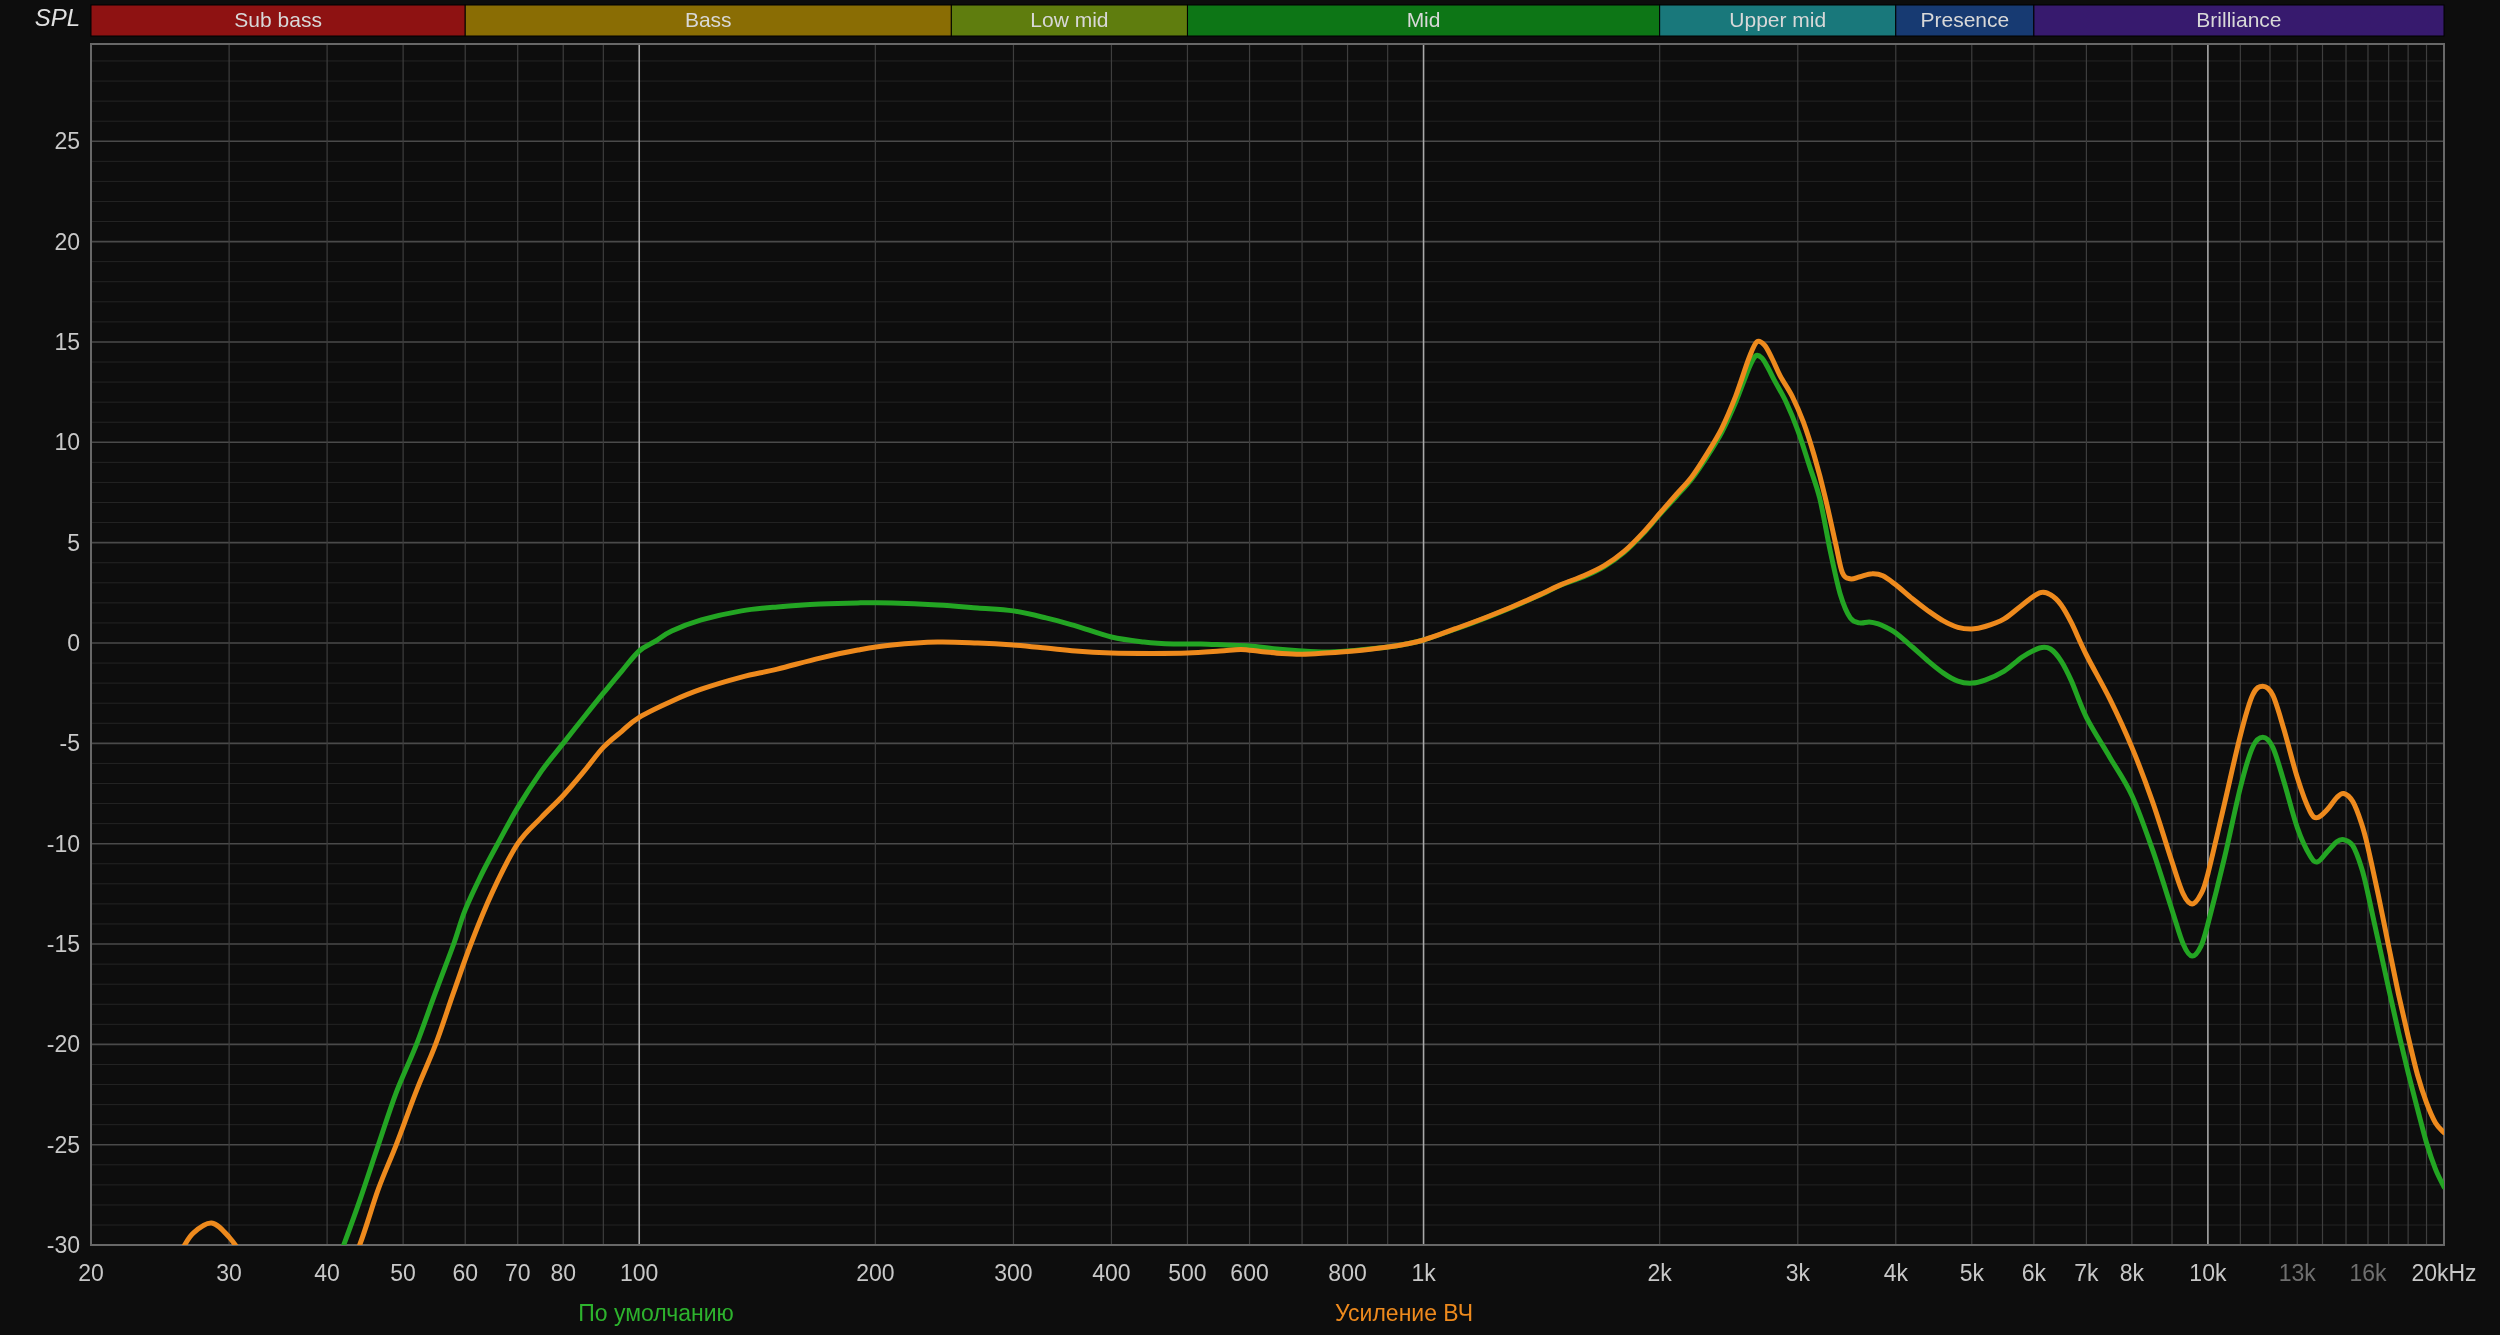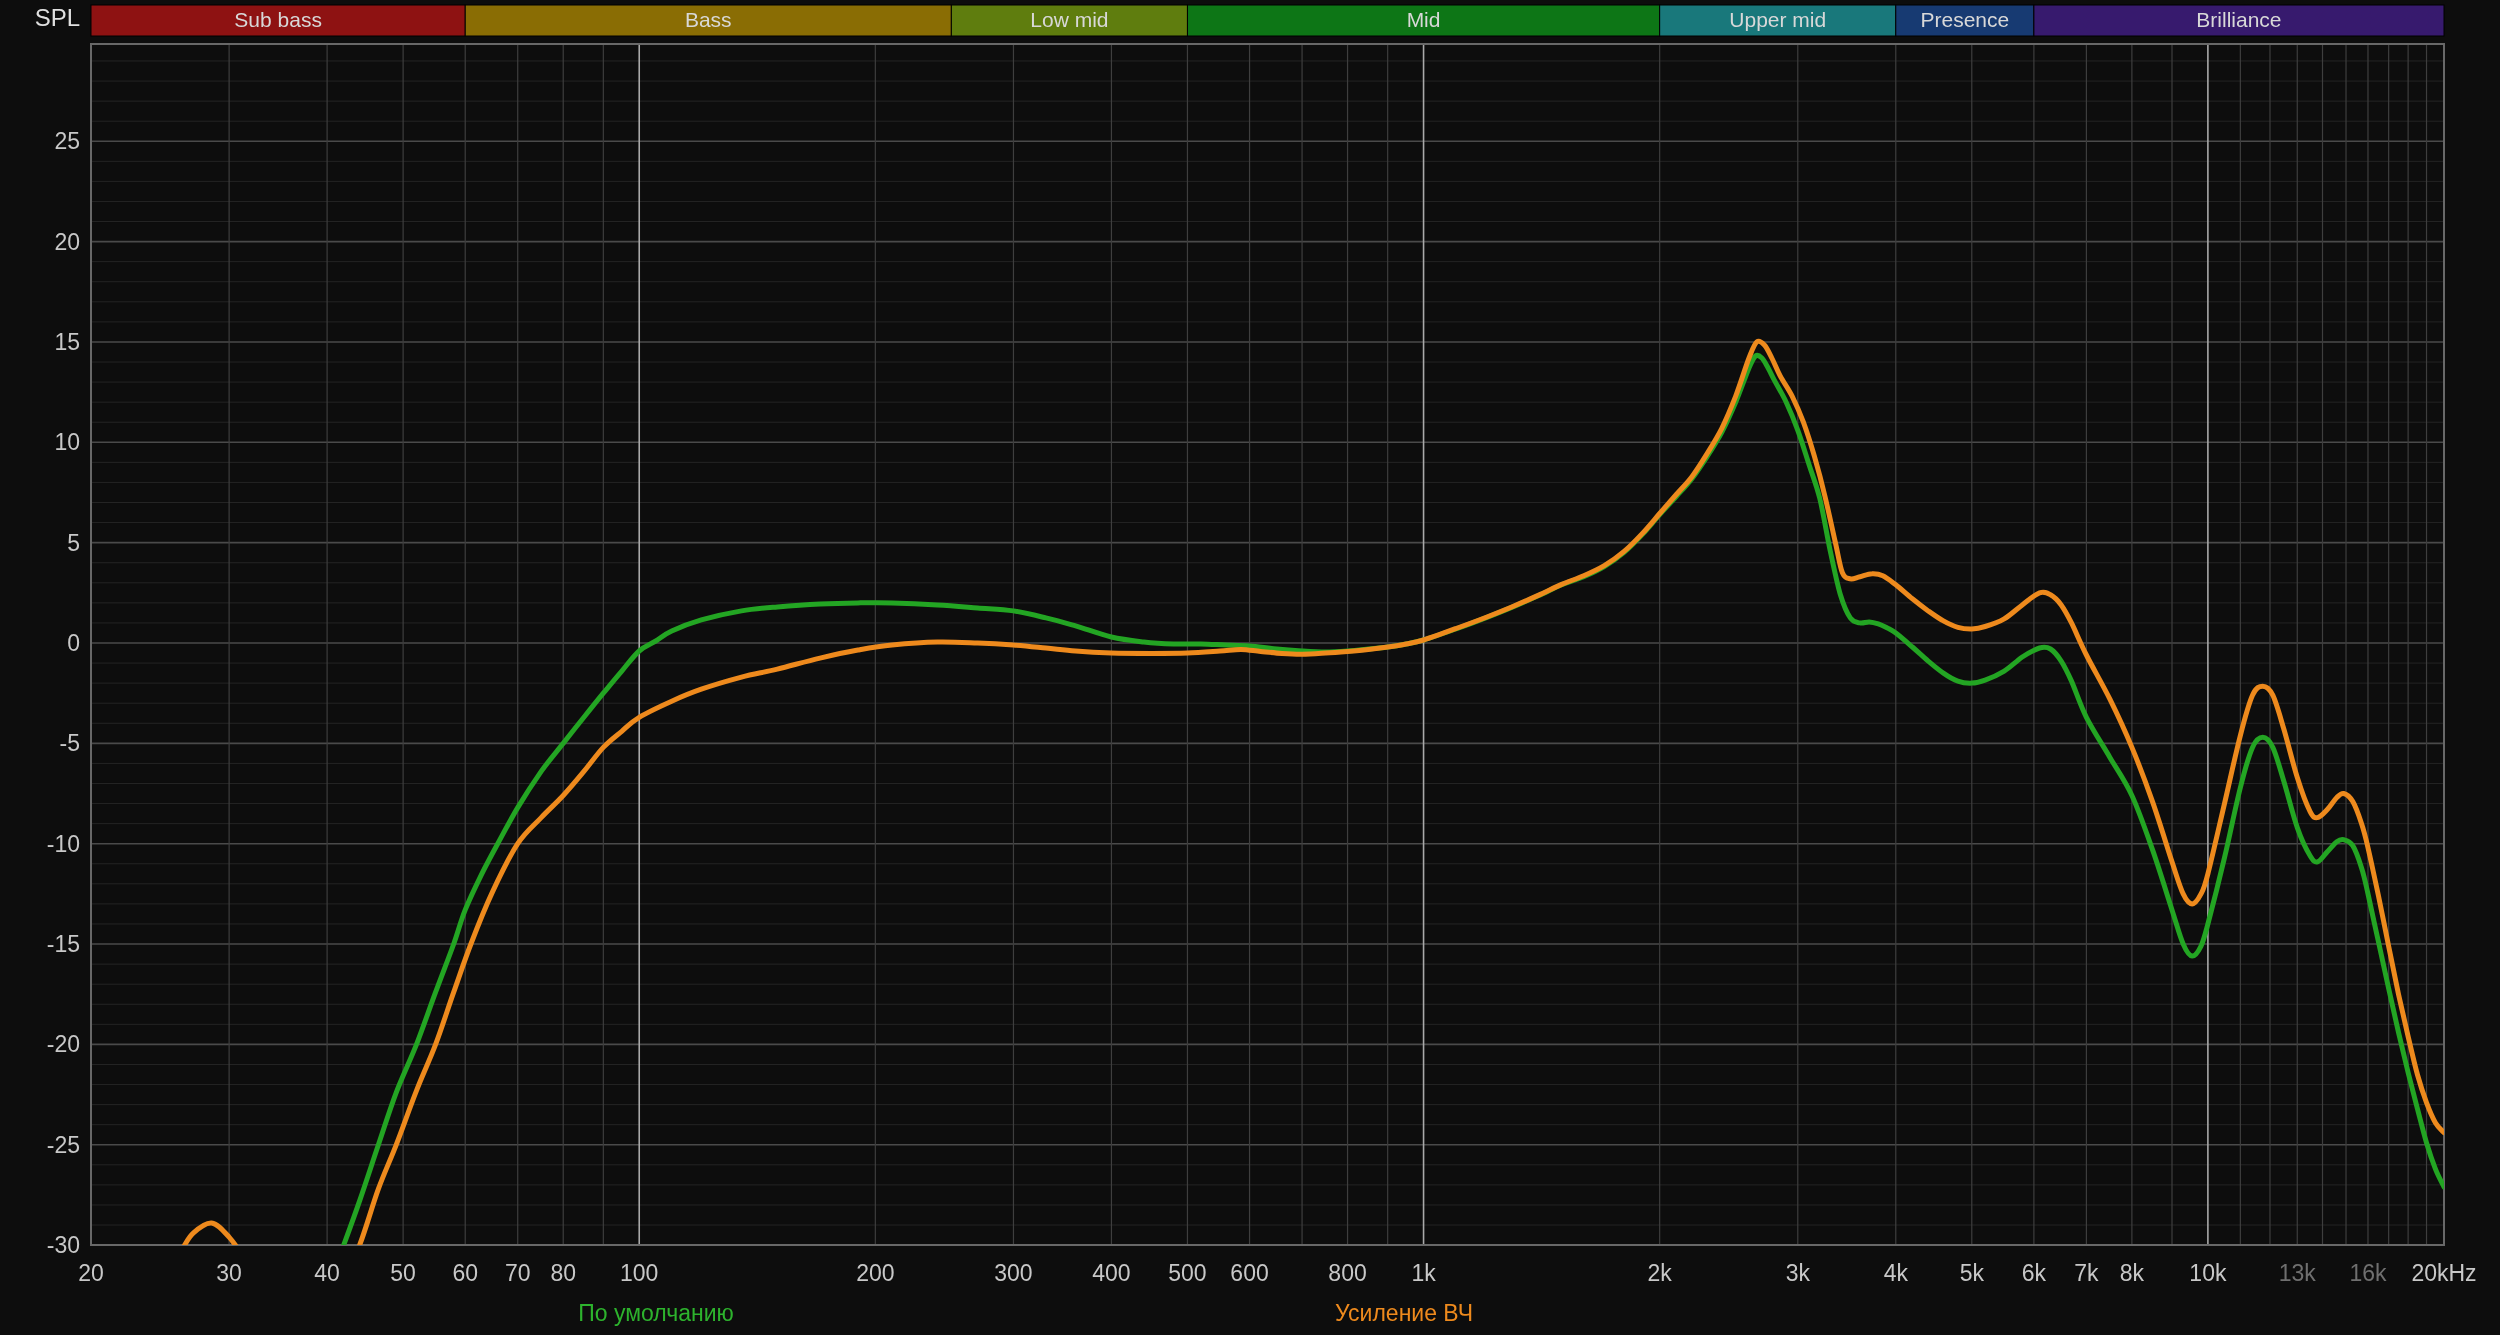--- a/index.html
+++ b/index.html
@@ -1,20 +1,20 @@
 <!DOCTYPE html>
 <html><head>
 <meta charset="utf-8">
 <style>
   html,body{margin:0;padding:0;background:#0d0d0d;}
   #stage{position:relative;width:2500px;height:1335px;background:#0d0d0d;overflow:hidden;
          font-family:"Liberation Sans",sans-serif;}
   #chart-svg{position:absolute;left:0;top:0;}
   .overlay-label{position:absolute;white-space:nowrap;}
-  #spl-label{left:0;top:4px;width:80px;text-align:right;font-size:24px;color:#e0e0e0;}
+  #spl-label{left:0;top:4px;width:80px;text-align:right;font-size:24px;color:#e0e0e0;font-style:italic;}
   .legend-item{top:1300px;transform:translateX(-50%);font-size:23px;}
 </style>
 </head>
 <body>
 
 <div id="stage">
   <svg id="chart-svg" width="2500" height="1335">
       <defs>
         <clipPath id="plotclip">
           <rect x="91" y="44" width="2353" height="1201"></rect>

